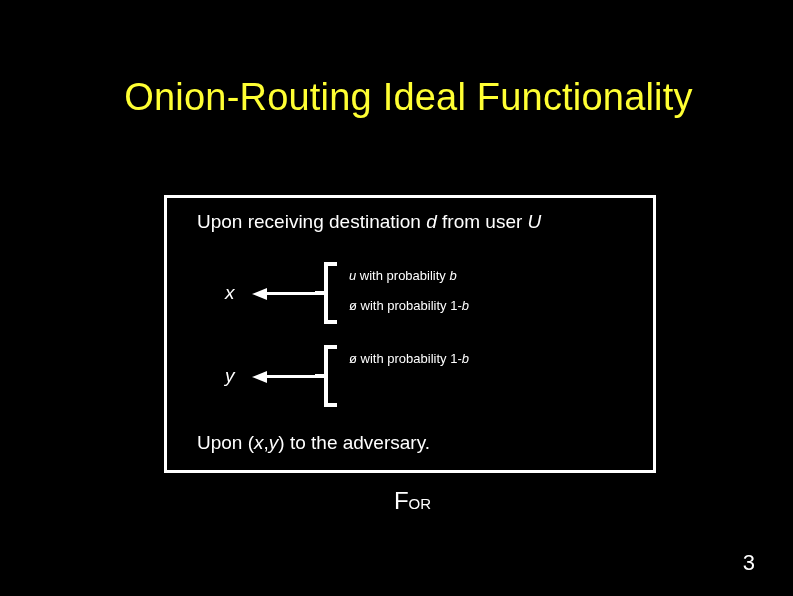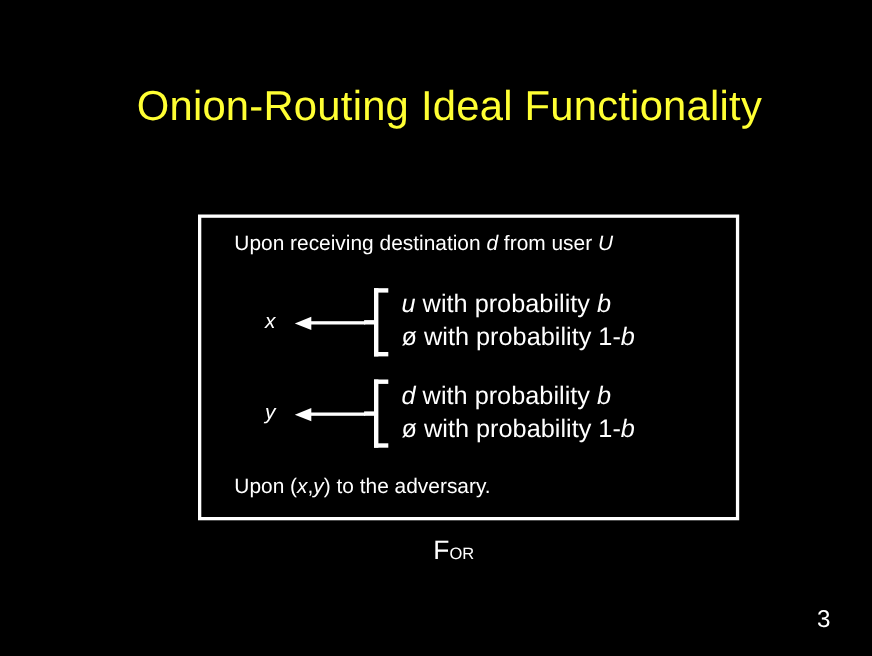--- a/index.html
+++ b/index.html
@@ -28,21 +28,21 @@
     font-weight: normal;
     color: #ffff33;
     letter-spacing: 0.2px;
     white-space: nowrap;
     margin-left: 12px;
   }
 
   
   .func-box {
     position: absolute;
-    left: 180px;
+    left: 164px;
     top: 195px;
     width: 492px;
     height: 278px;
     border: 3px solid #ffffff;
     box-sizing: border-box;
     background: #000000;
     padding-left: 48px;
   }
 
   .line-upon {
@@ -140,21 +140,21 @@
     top: 29px;
     width: 10px;
     height: 4px;
     background: #ffffff;
   }
 
   .branch-options {
     position: absolute;
     left: 152px;
     top: 1px;
-    font-size: 23px;
+    font-size: 13px;
     line-height: 30px;
     white-space: nowrap;
   }
   .branch-options .opt { display: block; }
 
   .line-send {
     position: absolute;
     left: 30px;
     top: 232px;
     font-size: 19px;
@@ -222,21 +222,20 @@
       <span class="head"></span>
       <span class="shaft"></span>
     </span>
     <span class="branch-brace">
       <span class="spine"></span>
       <span class="cap-top"></span>
       <span class="cap-bottom"></span>
       <span class="nub"></span>
     </span>
     <span class="branch-options">
-      <span class="opt"><span class="italic">d</span><span> with probability </span><span class="italic">b</span></span>
       <span class="opt"><span>ø</span><span> with probability 1-</span><span class="italic">b</span></span>
     </span>
   </div>
 
   <div class="line-send">
     <span>Upon (</span><span class="italic">x</span><span>,</span><span class="italic">y</span><span>) to the adversary.</span>
   </div>
 
 </div>
 

